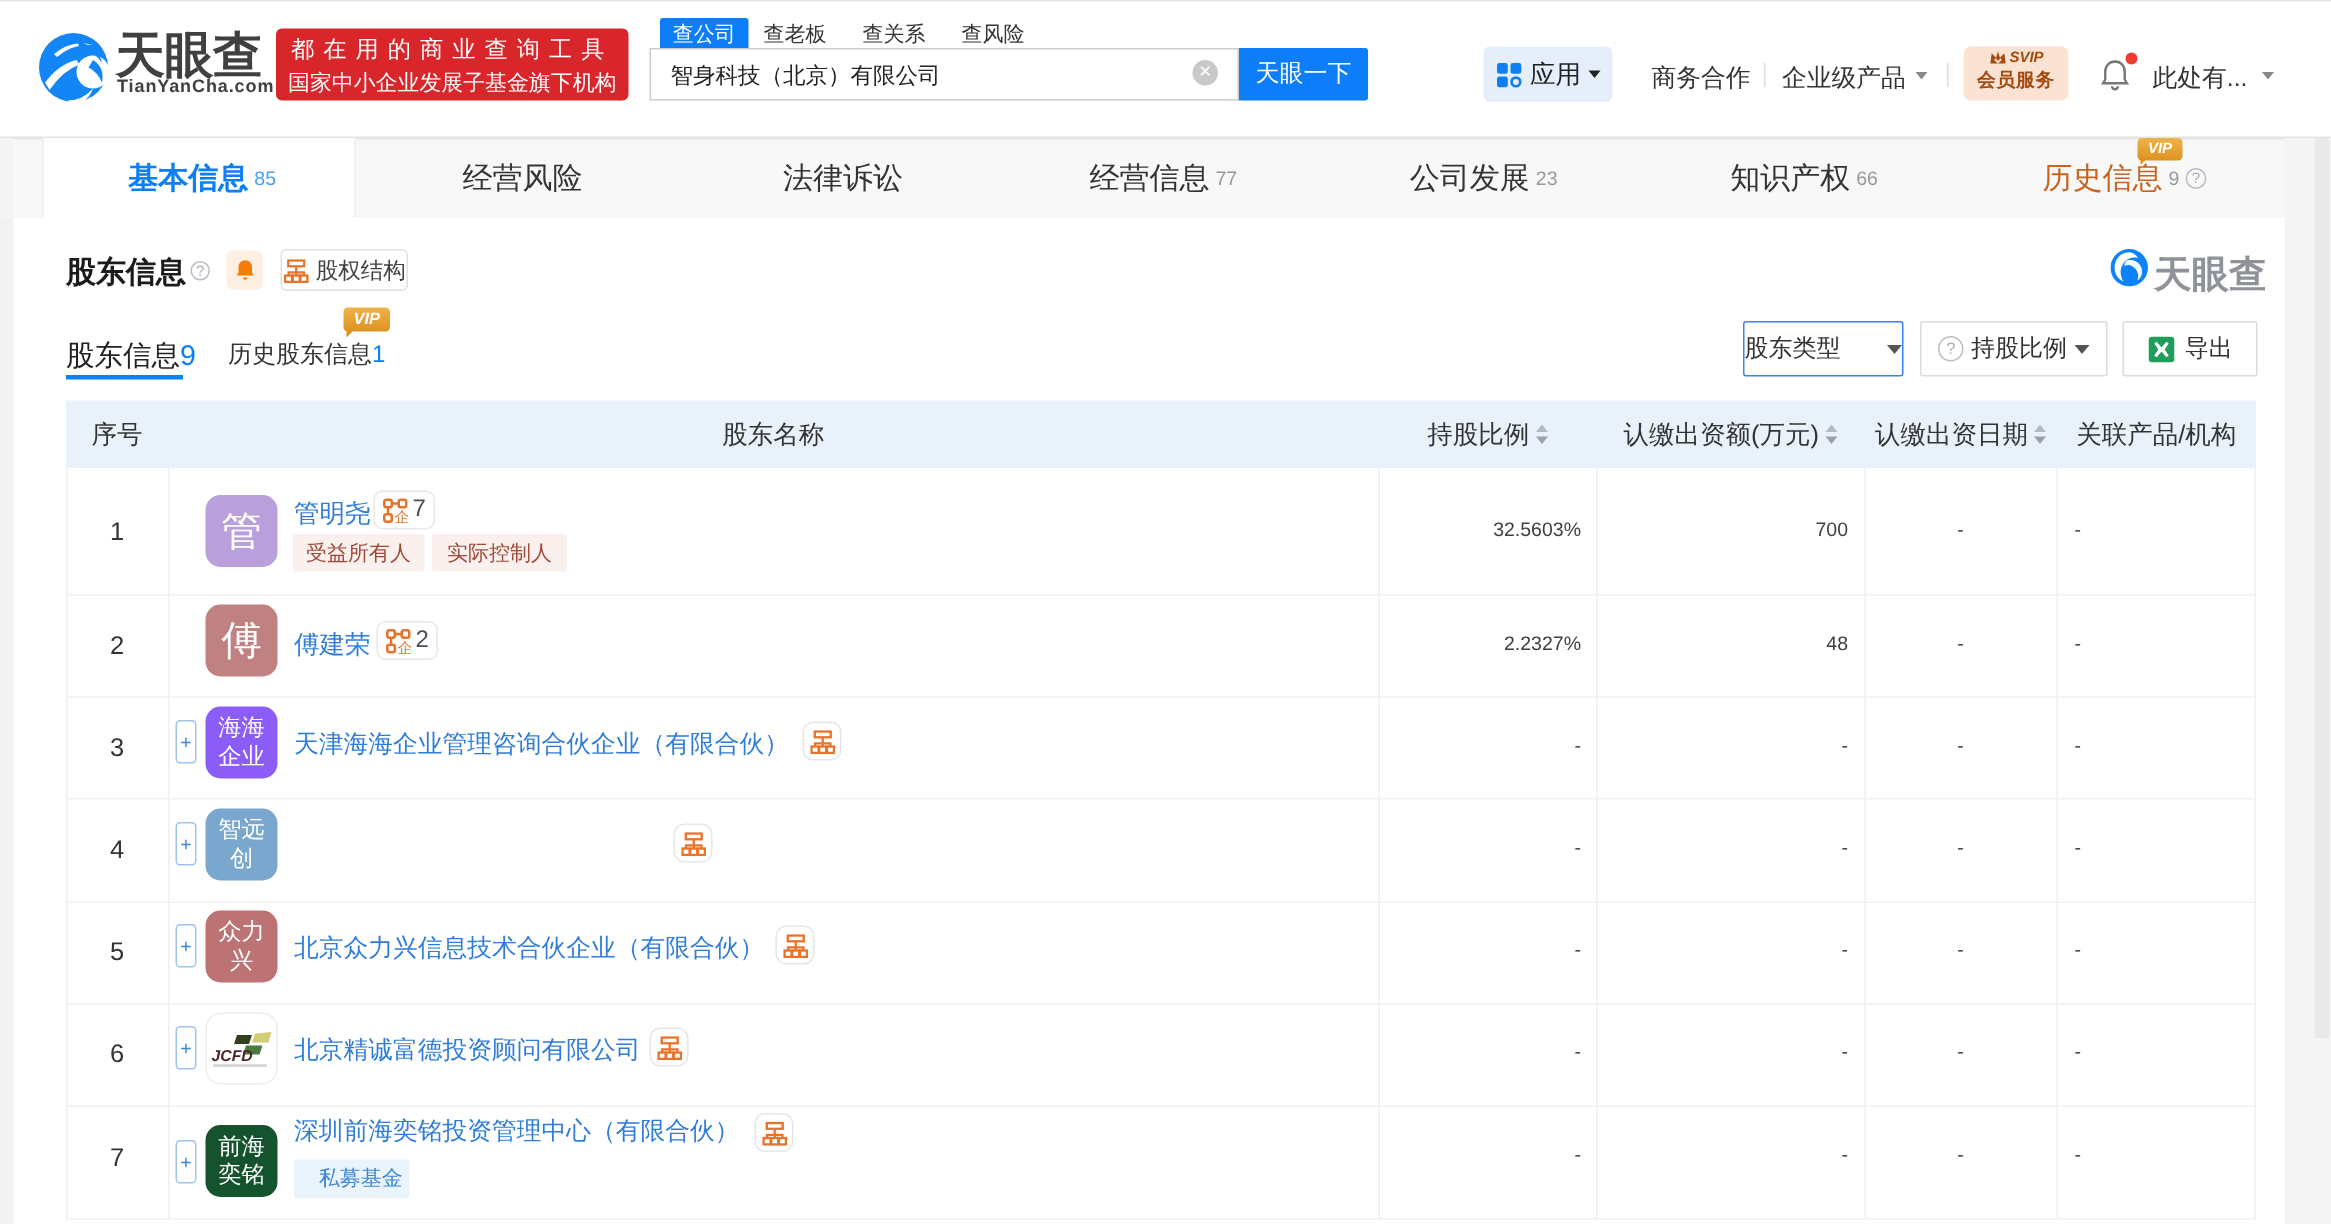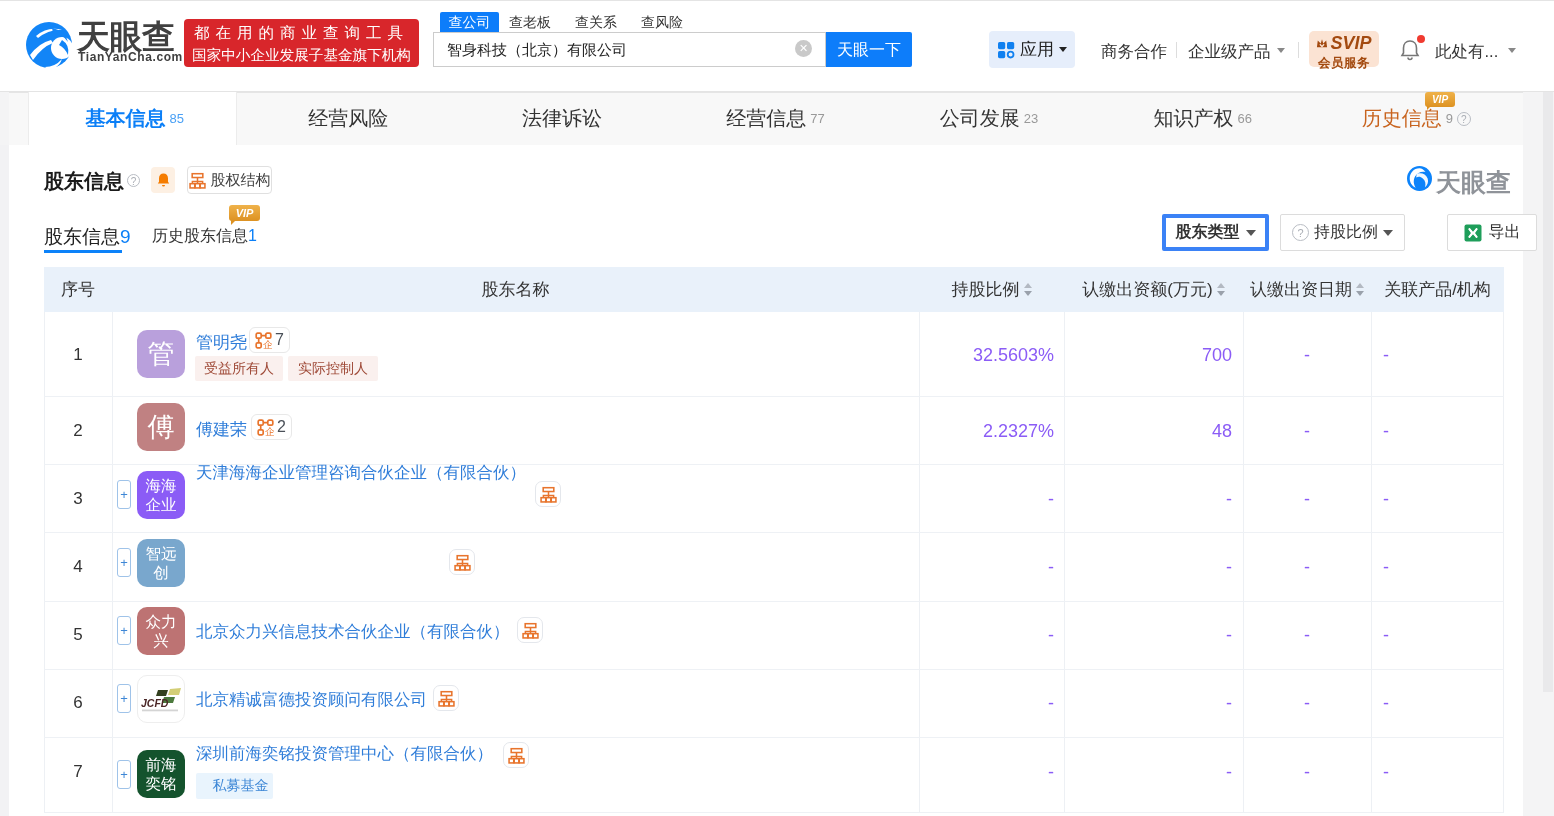--- a/index.html
+++ b/index.html
@@ -16,21 +16,21 @@
 .av1 { font-size:27px; }
 .av2 { font-size:15.5px; line-height:19px; }
 .plusbtn { position:absolute; width:14px; height:29px; border:1px solid #9fc3e9; border-radius:3px; background:#fff; color:#3e87d6; font-size:13px; display:flex; align-items:center; justify-content:center; }
 .name { position:absolute; color:#2f7dd9; font-size:16.5px; white-space:nowrap; }
 .pname { font-size:17px; }
 .orgbadge { position:absolute; width:26px; height:26px; border:1px solid #e4e7ec; border-radius:7px; background:#fff; display:flex; align-items:center; justify-content:center; }
 .relbadge { position:absolute; height:26px; border:1px solid #e8e8e8; border-radius:6px; background:#fff; display:flex; align-items:center; justify-content:center; gap:3px; padding:0 5px; color:#4a5058; font-size:16px; }
 .tagr { position:absolute; height:25px; background:#faf0ee; color:#9f4a38; font-size:14px; display:flex; align-items:center; justify-content:center; border-radius:2px; }
 .tagb { position:absolute; height:26px; background:#e9f4fd; color:#3e87d6; font-size:14px; display:flex; align-items:center; justify-content:center; border-radius:2px;padding-left:12px; }
 .num { position:absolute; left:44px; width:68px; text-align:center; color:#333; font-size:17px; }
-.val { position:absolute; color:#8b5cf6; font-size:18px; text-align:right; }
+.val { position:absolute; color:#404040; font-size:13px; text-align:right; }
 .qm { display:inline-block; width:14px; height:14px; border:1px solid #b9bdc4; border-radius:50%; color:#a9adb4; font-size:10px; line-height:13px; text-align:center; }
 </style>
 </head>
 <body>
 <div id="page">
 
 <div class="abs" style="left:0;top:0;width:1554px;height:91px;background:#fff;border-top:1px solid #e4e4e4;"></div>
 
 <svg class="abs" style="left:26px;top:22px;" width="46" height="46" viewBox="0 0 46 46">
   <circle cx="23" cy="23" r="23" fill="#1285f7"></circle>
@@ -68,21 +68,21 @@
   </svg>
   <span style="font-size:17px;color:#222;">应用</span>
   <span class="caret" style="border-top-color:#222;border-left-width:4.5px;border-right-width:4.5px;border-top-width:5.5px;"></span>
 </div>
 <div class="abs" style="left:1101px;top:41px;font-size:16.5px;color:#333;">商务合作</div>
 <div class="abs" style="left:1176px;top:42px;width:1px;height:16px;background:#ddd;"></div>
 <div class="abs" style="left:1188px;top:41px;font-size:16.5px;color:#333;">企业级产品</div>
 <span class="caret abs" style="left:1277px;top:48px;border-top-color:#888;border-left-width:4.5px;border-right-width:4.5px;border-top-width:5.5px;"></span>
 <div class="abs" style="left:1298px;top:42px;width:1px;height:16px;background:#ddd;"></div>
 <div class="abs" style="left:1309px;top:31px;width:70px;height:36px;background:#fbe3d3;border-radius:5px;text-align:center;color:#a34a10;">
-  <div style="font-size:18px;font-weight:bold;font-style:italic;margin-top:2px;display:flex;align-items:center;justify-content:center;gap:2px;">
+  <div style="font-size:10px;font-weight:bold;font-style:italic;margin-top:2px;display:flex;justify-content:center;gap:2px;">
     <svg width="12" height="11" viewBox="0 0 14 13">
           <path d="M1,11 L2,3 L5.5,6.5 L7,1.5 L8.5,6.5 L12,3 L13,11 Z" fill="#a34a10"></path>
           <path d="M4.5,7.5 L7,10 L9.5,7.5" stroke="#fbe3d3" stroke-width="1.6" fill="none"></path>
         </svg>
     <span>SVIP</span>
   </div>
   <div style="font-size:12.5px;font-weight:bold;margin-top:1px;letter-spacing:0.5px;">会员服务</div>
 </div>
 <svg class="abs" style="left:1400px;top:39px;" width="20" height="22" viewBox="0 0 20 22">
   <path d="M10 2 C6 2 3.5 5 3.5 9 L3.5 14 L2 16.5 L18 16.5 L16.5 14 L16.5 9 C16.5 5 14 2 10 2 Z" fill="none" stroke="#777" stroke-width="1.6"></path>
@@ -159,30 +159,30 @@
   <path d="M20 14 C27 12 35 15 38 23 C40 29 38 35 33 39 C35 33 34 27 29 23 C25 19 21 19 17 21 C17 18 18 15 20 14 Z" fill="#fff" opacity="0.95"></path>
 </svg>
 <div class="abs" style="left:1436px;top:166px;font-size:25px;font-weight:bold;color:#8f9399;">天眼查</div>
 
 <div class="abs" style="left:44px;top:224px;font-size:19px;color:#222;">股东信息<span style="color:#0b7ff7;">9</span></div>
 <div class="abs" style="left:44px;top:250px;width:78px;height:3px;background:#0c82f9;"></div>
 <div class="abs" style="left:152px;top:226px;font-size:16px;color:#333;">历史股东信息<span style="color:#0b7ff7;">1</span></div>
 <div class="abs" style="left:229px;top:205px;width:31px;height:16px;background:linear-gradient(180deg,#efb24a,#dd9222);border-radius:3px;color:#fff;font-size:11px;font-weight:bold;font-style:italic;text-align:center;line-height:16px;">VIP</div>
 <div class="abs" style="left:231px;top:220px;width:0;height:0;border-left:5px solid #dd9222;border-bottom:5px solid transparent;"></div>
 
-<div class="abs" style="left:1162px;top:214px;width:107px;height:37px;border:4px solid #3b82f6;border-radius:2px;background:#fff;display:flex;align-items:center;justify-content:center;gap:6px;font-weight:bold;">
+<div class="abs" style="left:1162px;top:214px;width:107px;height:37px;border:1px solid #3b82f6;border-radius:2px;background:#fff;display:flex;align-items:center;justify-content:space-between;gap:6px;">
   <span style="font-size:16px;color:#333;">股东类型</span>
       <span class="caret" style="border-top-color:#555;"></span>
 </div>
 <div class="abs" style="left:1280px;top:214px;width:125px;height:37px;border:1px solid #dcdcdc;border-radius:2px;background:#fff;display:flex;align-items:center;justify-content:center;gap:5px;">
   <span class="qm" style="width:17px;height:17px;font-size:11px;line-height:16px;">?</span>
   <span style="font-size:16px;color:#333;">持股比例</span>
       <span class="caret" style="border-top-color:#555;"></span>
 </div>
-<div class="abs" style="left:1415px;top:214px;width:90px;height:37px;border:1px solid #dcdcdc;border-radius:2px;background:#fff;display:flex;align-items:center;justify-content:center;gap:7px;margin-left:32px;">
+<div class="abs" style="left:1415px;top:214px;width:90px;height:37px;border:1px solid #dcdcdc;border-radius:2px;background:#fff;display:flex;align-items:center;justify-content:center;gap:7px;">
   <svg width="18" height="18" viewBox="0 0 18 18">
         <rect x="0.5" y="0.5" width="17" height="17" rx="2" fill="#1e9e5a"></rect>
         <path d="M5 4.5 L8 9 L5 13.5 M13 4.5 L10 9 L13 13.5" stroke="#fff" stroke-width="1.8" fill="none"></path>
         <path d="M5 4.5 L13 13.5 M13 4.5 L5 13.5" stroke="#fff" stroke-width="1.8"></path>
       </svg>
   <span style="font-size:16px;color:#333;">导出</span>
 </div>
 
 <div class="abs" style="left:44px;top:267px;width:1460px;height:45px;background:#e9f1fa;"></div>
 <div class="abs" style="left:44px;top:267px;width:68px;height:45px;display:flex;align-items:center;justify-content:center;font-size:17px;color:#333;">序号</div>
@@ -254,21 +254,21 @@
   <span>2</span>
 </div>
 <div class="val" style="top:421px;left:919px;width:135px;">2.2327%</div>
 <div class="val" style="top:421px;left:1064px;width:168px;">48</div>
 <div class="val" style="top:421px;left:1243px;width:128px;text-align:center;">-</div>
 <div class="val" style="top:421px;left:1383px;text-align:left;">-</div>
 
 <div class="num" style="top:489px;">3</div>
 <div class="plusbtn" style="left:117px;top:480px;">+</div>
 <div class="avatar av2" style="left:137px;top:471px;background:#8b5cf6;">海海<br>企业</div>
-<div class="name" style="left:196px;top:462px;">天津海海企业管理咨询合伙企业（有限合伙）</div>
+<div class="name" style="left:196px;top:485px;">天津海海企业管理咨询合伙企业（有限合伙）</div>
 <div class="orgbadge" style="left:535px;top:481px;">
   <svg width="17" height="17" viewBox="0 0 16 16">
         <g fill="none" stroke="#e8742c" stroke-width="1.45">
           <rect x="3" y="1.6" width="10" height="3.6"></rect>
           <path d="M8 5.2 L8 11 M3.2 11 L3.2 9 L12.8 9 L12.8 11"></path>
           <rect x="1" y="11" width="4.4" height="4"></rect>
           <rect x="5.8" y="11" width="4.4" height="4"></rect>
           <rect x="10.6" y="11" width="4.4" height="4"></rect>
         </g>
       </svg>

